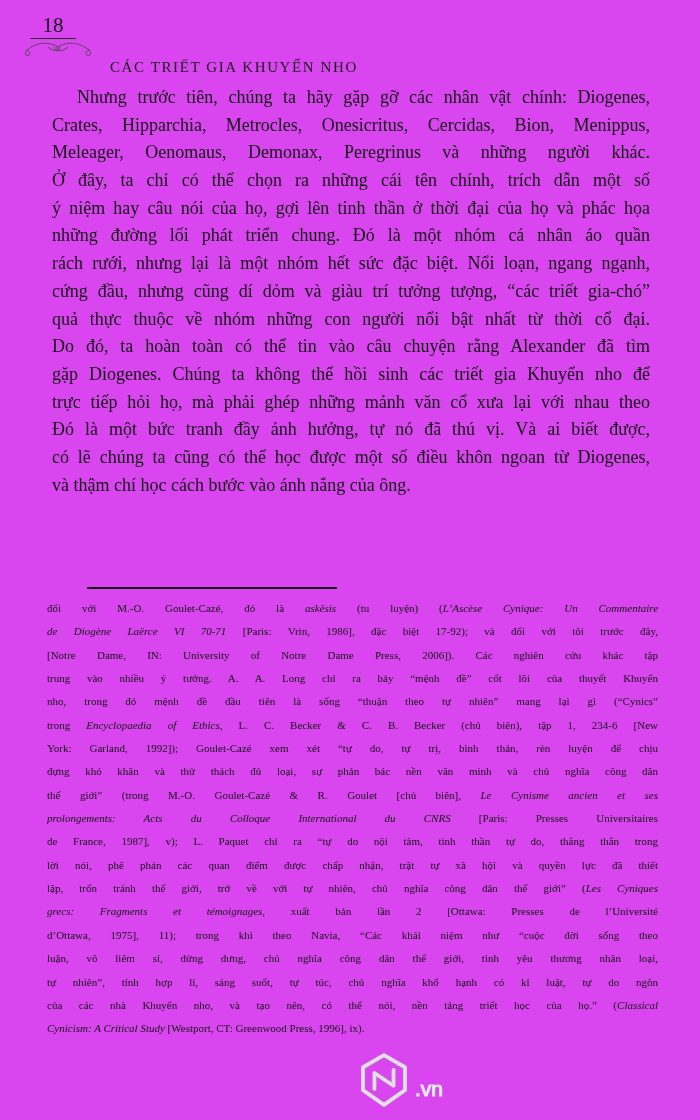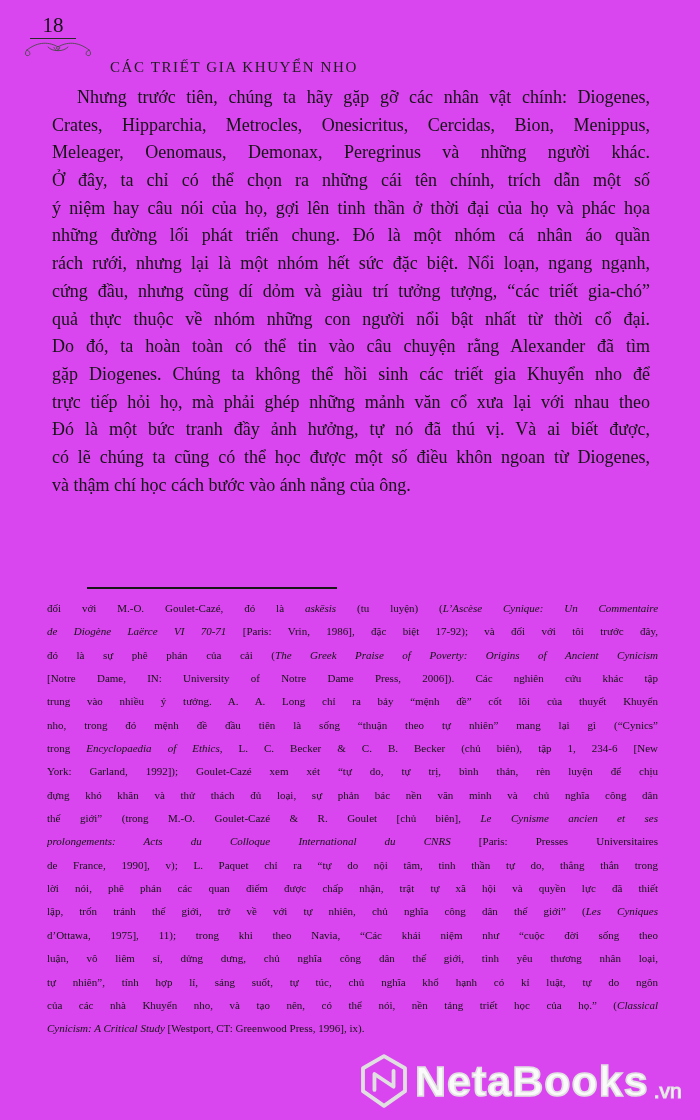--- a/index.html
+++ b/index.html
@@ -113,43 +113,42 @@
       <div class="tline"><span>trực tiếp hỏi họ, mà phải ghép những mảnh văn cổ xưa lại với nhau theo</span></div>
       <div class="tline"><span>Đó là một bức tranh đầy ảnh hưởng, tự nó đã thú vị. Và ai biết được,</span></div>
       <div class="tline"><span>có lẽ chúng ta cũng có thể học được một số điều khôn ngoan từ Diogenes,</span></div>
       <div class="tline last"><span>và thậm chí học cách bước vào ánh nắng của ông.</span></div>
     </div>
 
   <div class="fn-sep"></div>
   <div class="foot-par">
       <div class="tline"><span>đối với M.-O. Goulet-Cazé, đó là </span><span class="it">askēsis</span><span> (tu luyện) (</span><span class="it">L’Ascèse Cynique: Un Commentaire</span></div>
       <div class="tline"><span class="it">de Diogène Laërce VI 70-71</span><span> [Paris: Vrin, 1986], đặc biệt 17-92); và đối với tôi trước đây,</span></div>
-      <div class="tline"><span>đó là sự phê phán của cải (</span><span class="it">The Greek Praise of Poverty: Origins of Ancient Cynicism</span></div>
       <div class="tline"><span>[Notre Dame, IN: University of Notre Dame Press, 2006]). Các nghiên cứu khác tập</span></div>
       <div class="tline"><span>trung vào nhiều ý tưởng. A. A. Long chỉ ra bảy “mệnh đề” cốt lõi của thuyết Khuyển</span></div>
       <div class="tline"><span>nho, trong đó mệnh đề đầu tiên là sống “thuận theo tự nhiên” mang lại gì (“Cynics”</span></div>
       <div class="tline"><span>trong </span><span class="it">Encyclopaedia of Ethics</span><span>, L. C. Becker &amp; C. B. Becker (chủ biên), tập 1, 234-6 [New</span></div>
       <div class="tline"><span>York: Garland, 1992]); Goulet-Cazé xem xét “tự do, tự trị, bình thản, rèn luyện để chịu</span></div>
       <div class="tline"><span>đựng khó khăn và thử thách đủ loại, sự phản bác nền văn minh và chủ nghĩa công dân</span></div>
       <div class="tline"><span>thế giới” (trong M.-O. Goulet-Cazé &amp; R. Goulet [chủ biên], </span><span class="it">Le Cynisme ancien et ses</span></div>
       <div class="tline"><span class="it">prolongements: Acts du Colloque International du CNRS</span><span> [Paris: Presses Universitaires</span></div>
-      <div class="tline"><span>de France, 1990], v); L. Paquet chỉ ra “tự do nội tâm, tinh thần tự do, thẳng thắn trong</span></div>
+      <div class="tline"><span>de France, 1987], v); L. Paquet chỉ ra “tự do nội tâm, tinh thần tự do, thẳng thắn trong</span></div>
       <div class="tline"><span>lời nói, phê phán các quan điểm được chấp nhận, trật tự xã hội và quyền lực đã thiết</span></div>
       <div class="tline"><span>lập, trốn tránh thế giới, trở về với tự nhiên, chủ nghĩa công dân thế giới” (</span><span class="it">Les Cyniques</span></div>
+      <div class="tline"><span class="it">grecs: Fragments et témoignages</span><span>, xuất bản lần 2 [Ottawa: Presses de l’Université</span></div>
       <div class="tline"><span>d’Ottawa, 1975], 11); trong khi theo Navia, “Các khái niệm như “cuộc đời sống theo</span></div>
       <div class="tline"><span>luận, vô liêm sỉ, dửng dưng, chủ nghĩa công dân thế giới, tình yêu thương nhân loại,</span></div>
       <div class="tline"><span>tự nhiên”, tính hợp lí, sáng suốt, tự túc, chủ nghĩa khổ hạnh có kỉ luật, tự do ngôn</span></div>
       <div class="tline"><span>của các nhà Khuyển nho, và tạo nên, có thể nói, nền tảng triết học của họ.” (</span><span class="it">Classical</span></div>
       <div class="tline last"><span class="it">Cynicism: A Critical Study</span><span> [Westport, CT: Greenwood Press, 1996], ix).</span></div>
     </div>
 
   <div class="watermark">
     <svg width="52" height="56" viewBox="0 0 40 44" aria-hidden="true">
       <g fill="none" stroke="#e0e0e0" stroke-width="3" stroke-linejoin="round" stroke-linecap="round">
         <path d="M20 2.5 L36.5 12 L36.5 30 L20 41.5 L3.5 30 L3.5 12 Z"></path>
         <path d="M12.5 29 L12.5 16.5 L27.5 26.5 L27.5 14"></path>
       </g>
     </svg>
-    <span class="wm-text">NetaBooks</span>
     <span class="wm-tld">.vn</span>
   </div>
 
 </div>
 
 </body></html>

